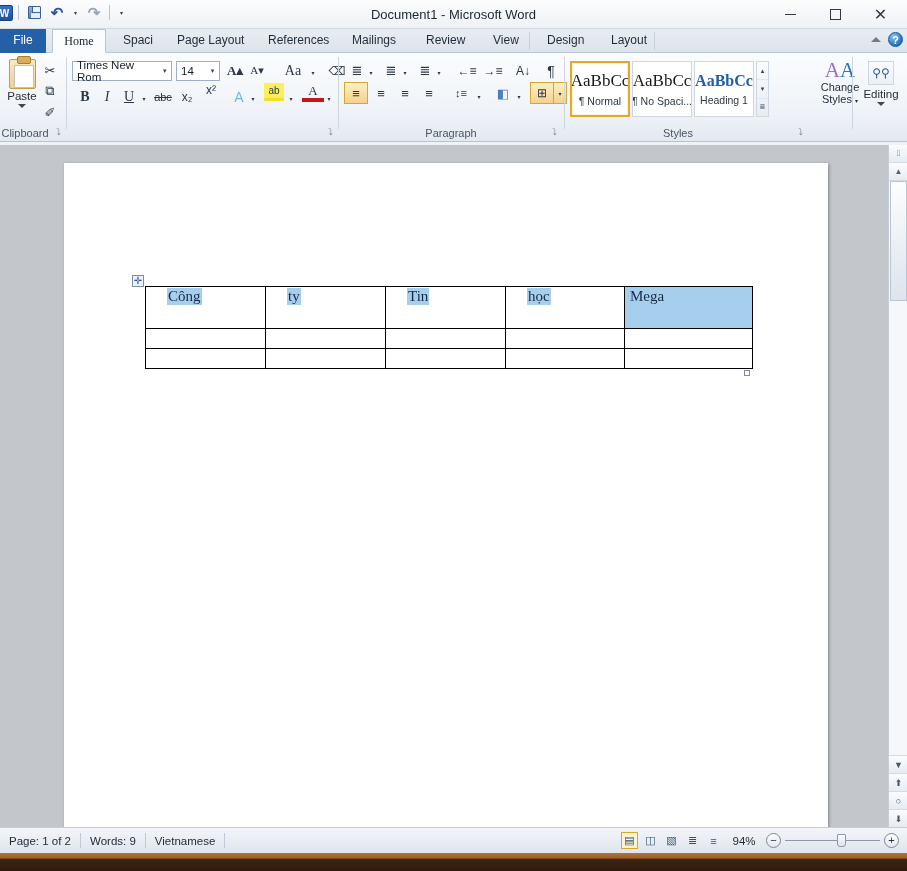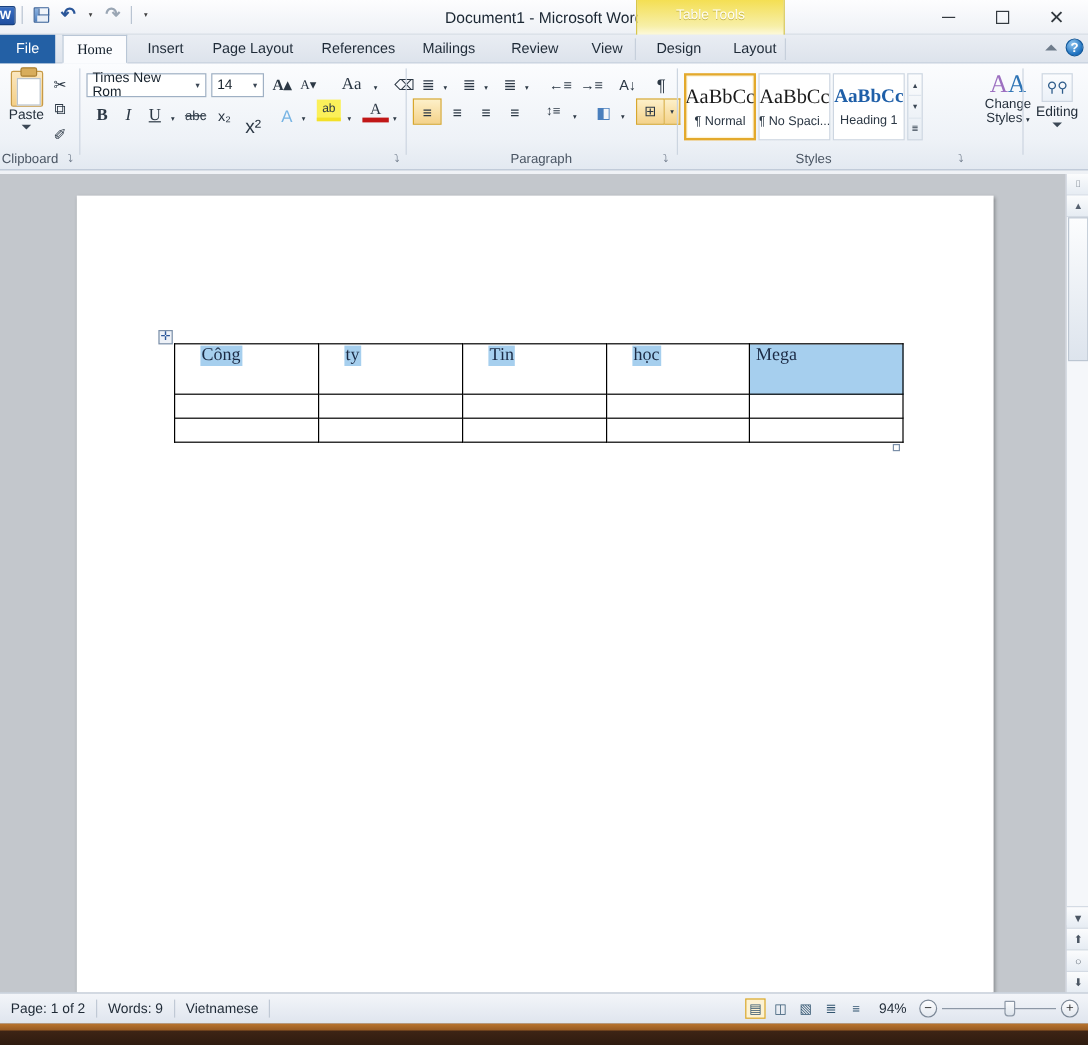--- a/index.html
+++ b/index.html
@@ -188,39 +188,38 @@
           <span class="arr redo">↷</span>
         </div>
       <div class="sep"></div>
       <div class="qbtn" style="width:13px">
           <span class="tinytri">▾</span>
         </div>
     </div>
 
     <div class="doctitle">Document1  -  Microsoft Word</div>
 
-    <div class="tabletools">Table Tools</div>
 
     <div class="wctl" style="right:4px">
       <div class="wbtn">
           <span class="min"></span>
         </div>
       <div class="wbtn">
           <span class="max"></span>
         </div>
       <div class="wbtn">
           <span class="cls">✕</span>
         </div>
     </div>
   </div>
 
   <div class="tabstrip">
     <div class="tab filetab" style="left:0;width:46px">File</div>
     <div class="tab active" style="left:52px;width:54px;text-align:center;padding:0">Home</div>
-    <div class="tab" style="left:112px">Insert</div>
+    <div class="tab" style="left:112px">Spaci</div>
     <div class="tab" style="left:166px">Page Layout</div>
     <div class="tab" style="left:257px">References</div>
     <div class="tab" style="left:341px">Mailings</div>
     <div class="tab" style="left:415px">Review</div>
     <div class="tab" style="left:482px">View</div>
     <div class="ttsep" style="left:529px"></div>
     <div class="tab" style="left:536px">Design</div>
     <div class="tab" style="left:600px">Layout</div>
     <div class="ttsep" style="left:654px"></div>
     <div class="helpicons">
@@ -289,21 +288,21 @@
         </div>
       <div class="icobtn" style="position:absolute;left:70px;top:33px;width:12px;font-size:6px">
           <span>▾</span>
         </div>
       <div class="icobtn" style="position:absolute;left:84px;top:31px;font-size:11px;text-decoration:line-through">
           <span>abc</span>
         </div>
       <div class="icobtn" style="position:absolute;left:108px;top:31px;font-size:12px">
           <span>x₂</span>
         </div>
-      <div class="icobtn" style="position:absolute;left:132px;top:41px;font-size:16px">
+      <div class="icobtn" style="position:absolute;left:132px;top:24px;font-size:12px">
           <span>x²</span>
         </div>
       <div class="icobtn" style="position:absolute;left:160px;top:31px;color:#77b4e3;font-size:14px">
           <span>A</span>
         </div>
       <div class="icobtn" style="position:absolute;left:180px;top:33px;width:10px;font-size:6px">
           <span>▾</span>
         </div>
       <div class="icobtn" style="position:absolute;left:196px;top:28px;font-size:10px;background:#fbf05a;border-bottom:3px solid #f3e028;height:18px;width:20px">
           <span>ab</span>

